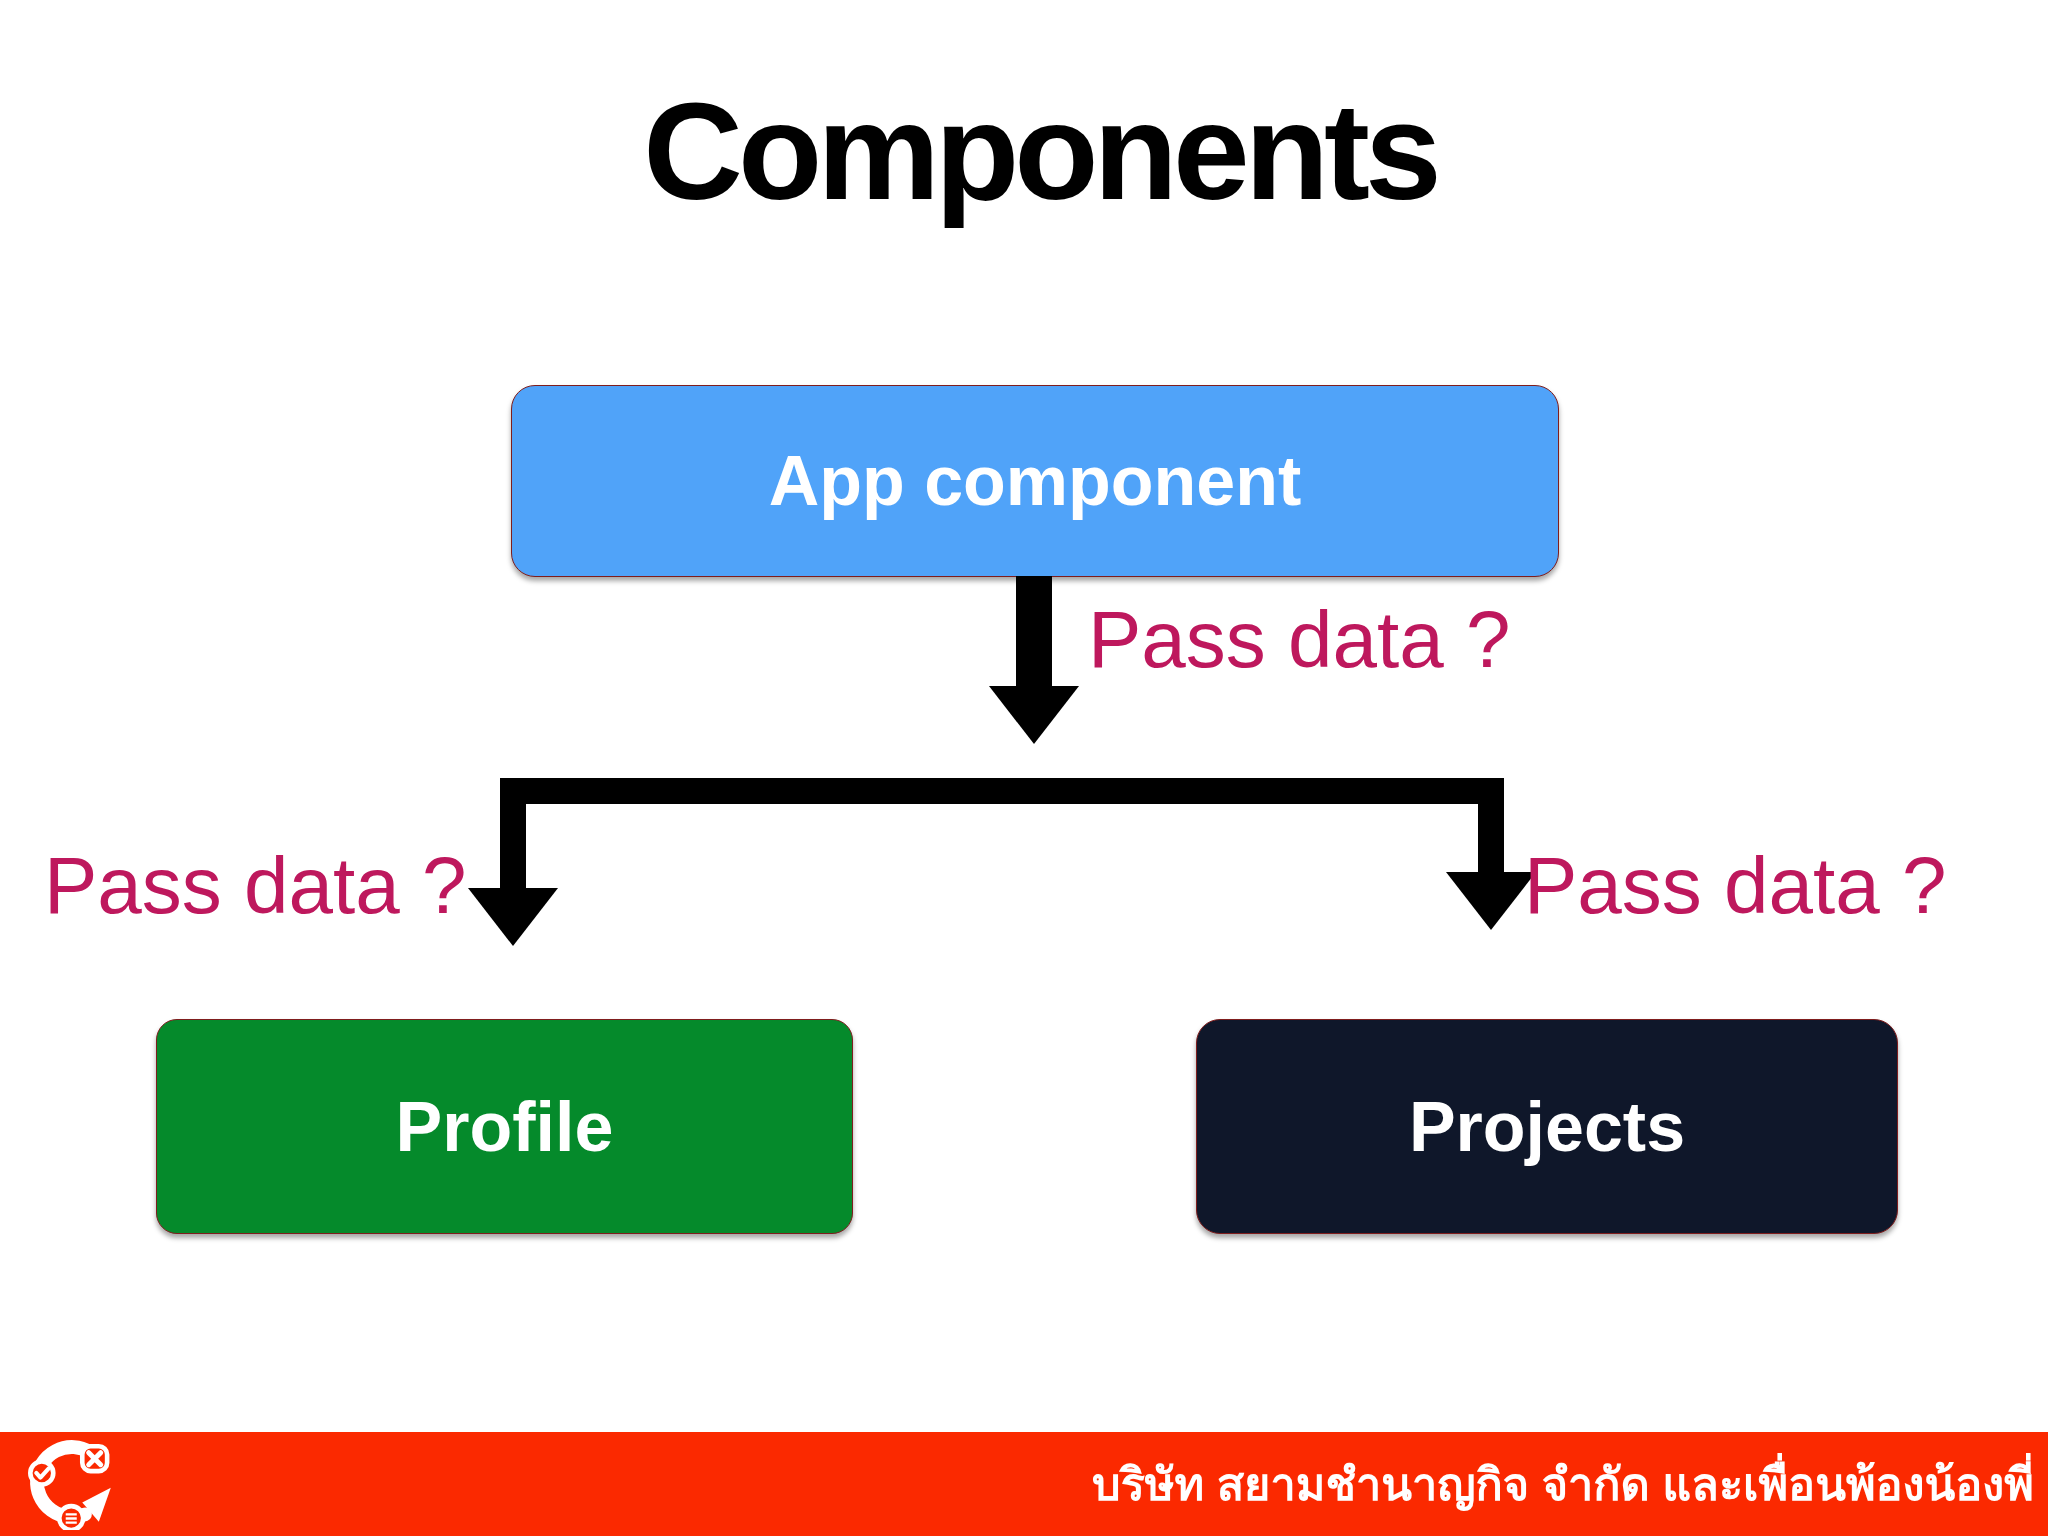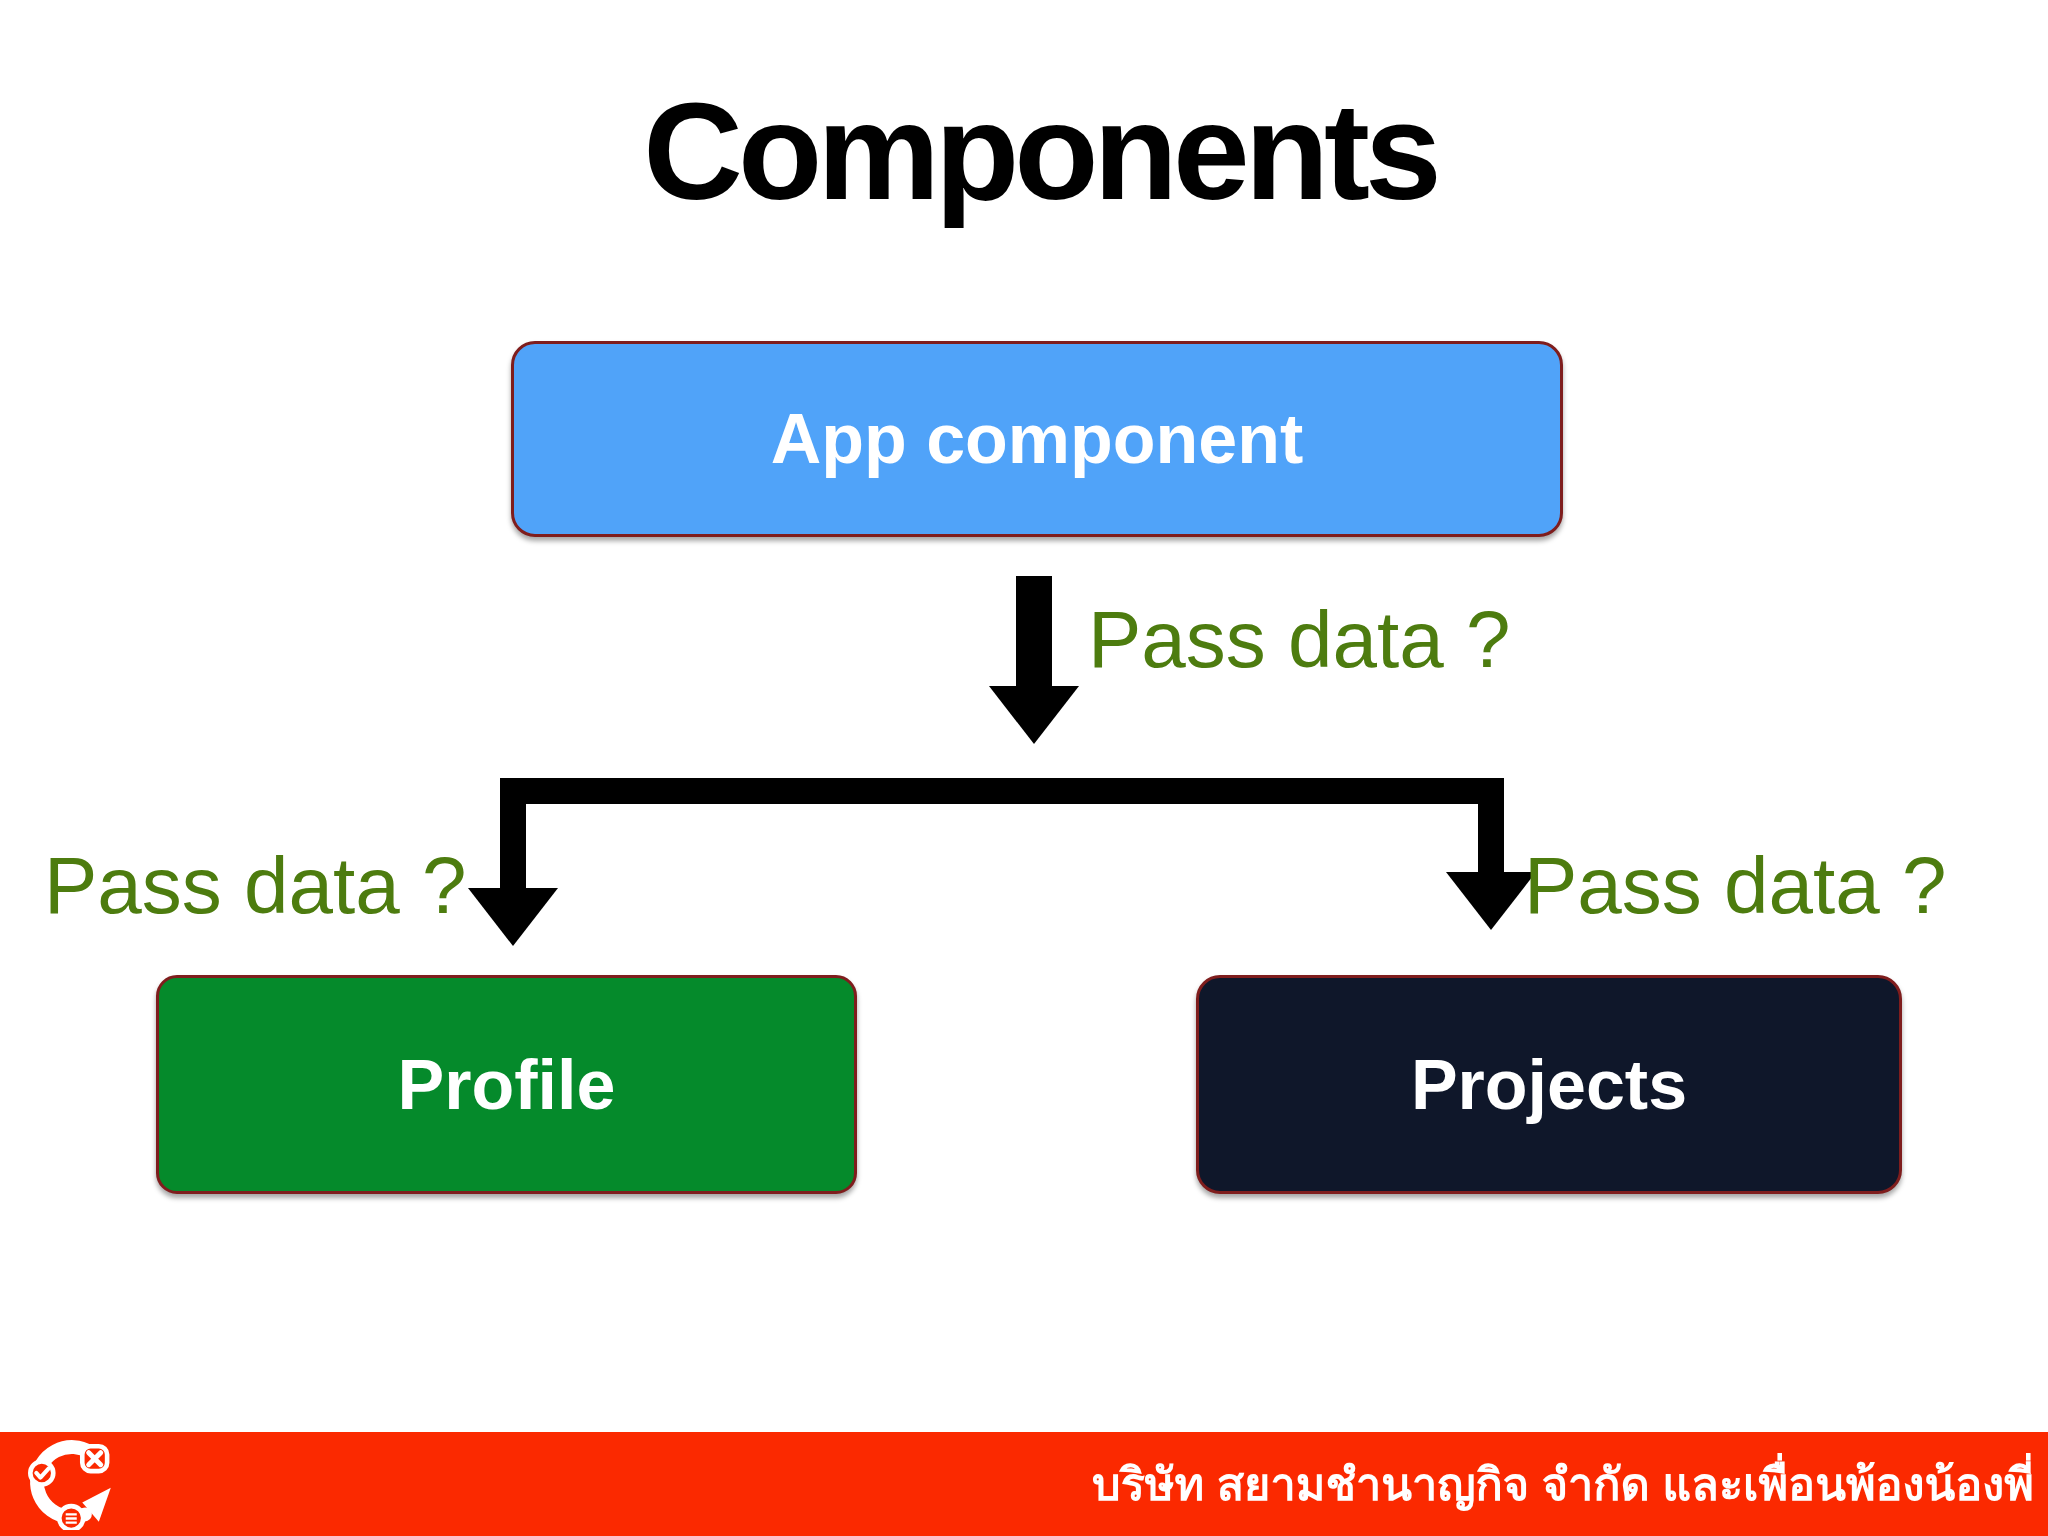--- a/index.html
+++ b/index.html
@@ -6,44 +6,45 @@
   .canvas{
     position:relative;width:2048px;height:1536px;background:#ffffff;
     overflow:hidden;font-family:"Liberation Sans",sans-serif;
   }
   .title{
     position:absolute;top:56px;left:0;width:100%;margin:16px;
     text-align:center;font-size:138px;font-weight:bold;letter-spacing:-5px;
     color:#000;
   }
   .node{
-    position:absolute;border:3px solid #7f1d1d;border-radius:24px;
+    position:absolute;border:1px solid #7f1d1d;border-radius:24px;
     display:flex;align-items:center;justify-content:center;
     color:#fff;font-weight:bold;font-size:70px;
     box-shadow:0 4px 5px rgba(0,0,0,0.35);
+    margin-top:44px;
   }
   .node-app{left:511px;top:341px;width:1046px;height:190px;background:#50A3F9;}
   .node-profile{left:156px;top:975px;width:695px;height:213px;background:#058A2B;border-radius:21px;}
   .node-projects{left:1196px;top:975px;width:700px;height:213px;background:#0f172a;}
   .line{position:absolute;background:#000;}
   .l-center-shaft{left:1016px;top:576px;width:36px;height:116px;}
   .h-bar{left:500px;top:778px;width:1004px;height:26px;}
   .l-left-shaft{left:500px;top:778px;width:26px;height:114px;}
   .l-right-shaft{left:1478px;top:778px;width:26px;height:99px;}
   .arrowhead{
     position:absolute;width:0;height:0;
     border-left:45px solid transparent;border-right:45px solid transparent;
     border-top:58px solid #000;
   }
   .ah-center{left:989px;top:686px;}
   .ah-left{left:468px;top:888px;}
   .ah-right{left:1446px;top:872px;}
   .pass-label{
     position:absolute;font-size:80px;font-weight:normal;
-    color:#4d7c0f;white-space:nowrap;
+    color:#be185d;white-space:nowrap;
   }
   .pl-center{left:1088px;top:594px;}
   .pl-left{left:44px;top:840px;}
   .pl-right{left:1524px;top:840px;}
   .footer{
     position:absolute;left:0;bottom:0;width:100%;height:104px;background:#FB2900;
   }
   .logo{position:absolute;left:28px;top:6px;width:92px;height:92px;}
   .company{
     position:absolute;right:14px;top:50%;transform:translateY(-50%);

